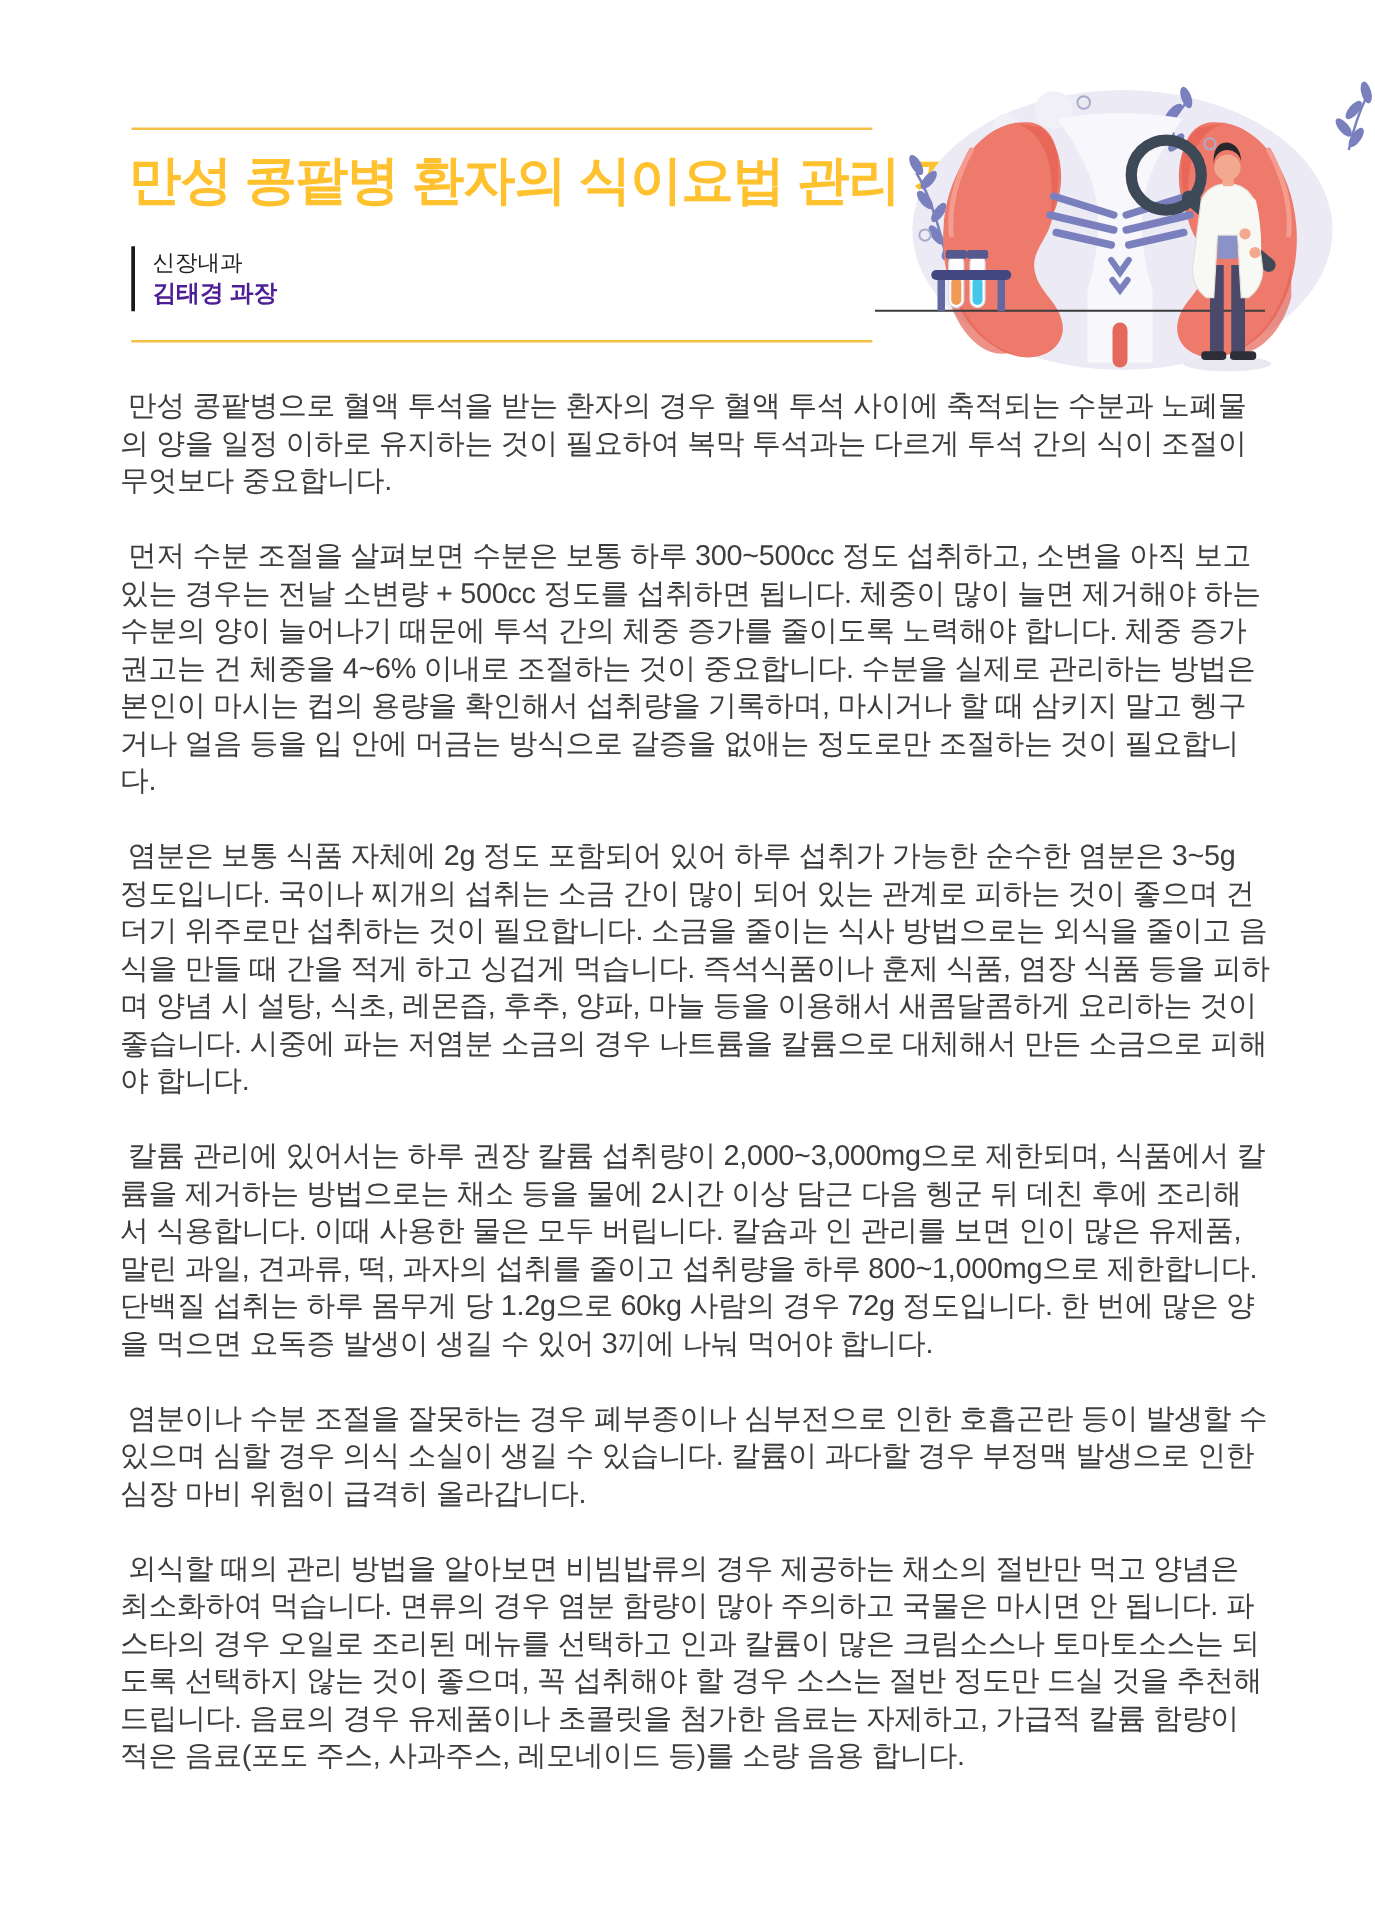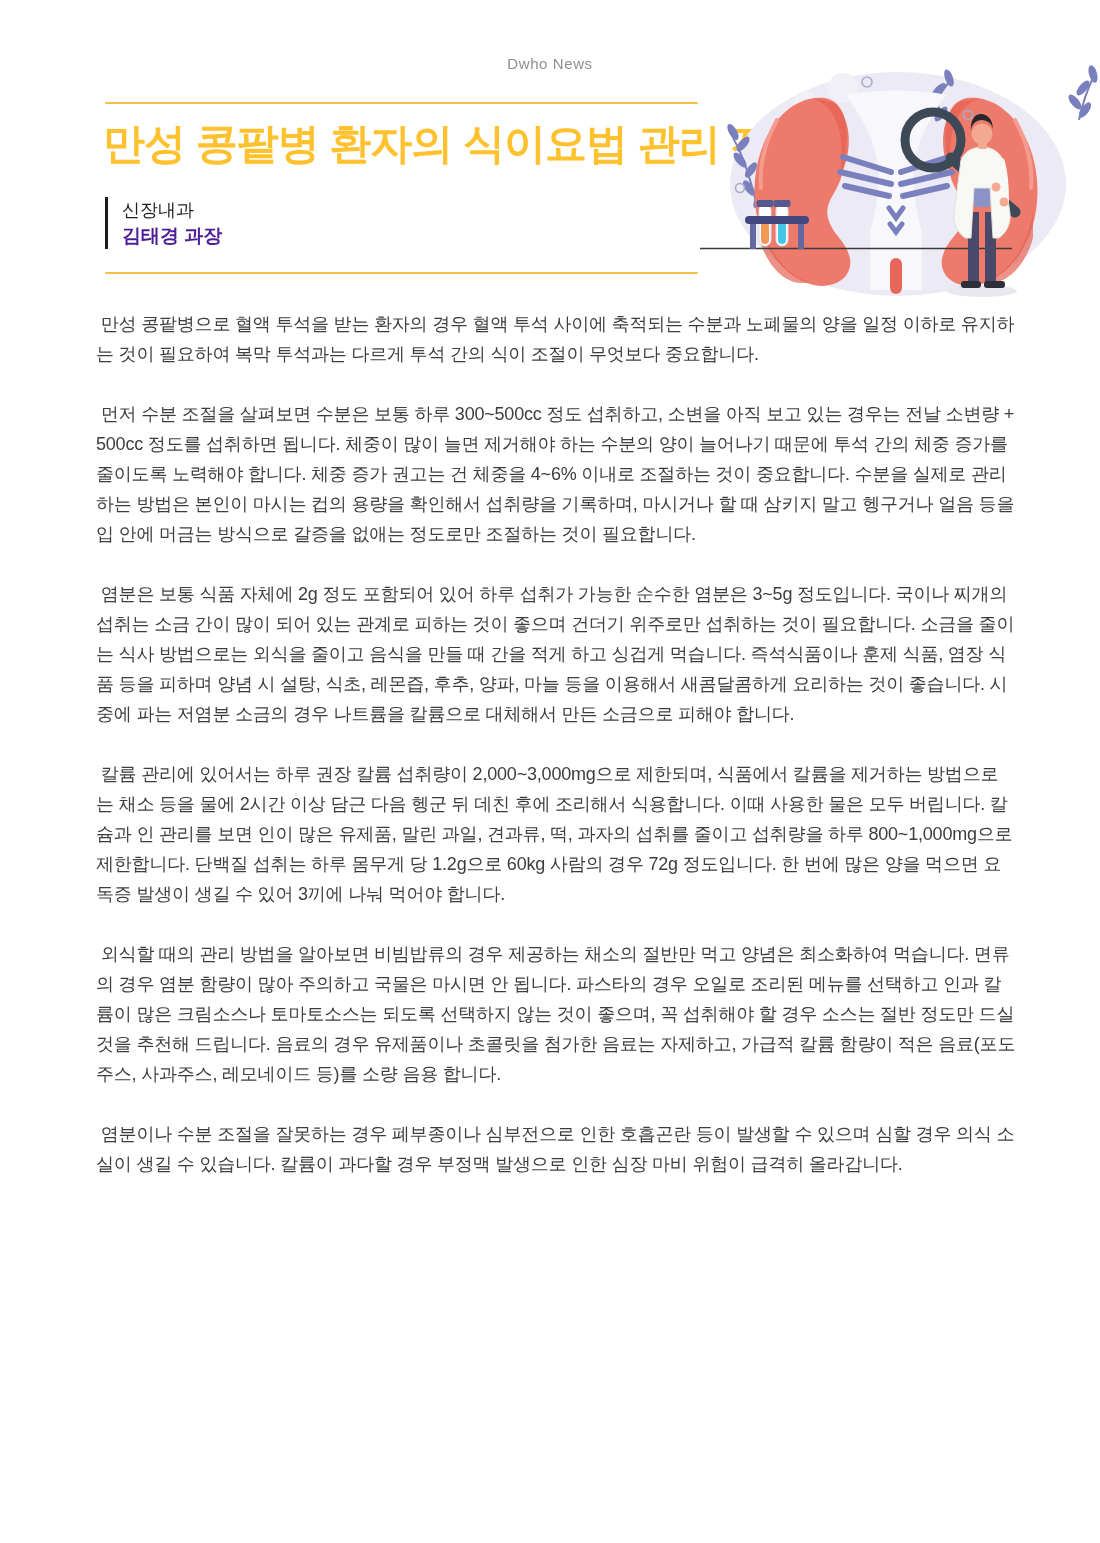--- a/index.html
+++ b/index.html
@@ -28,46 +28,46 @@
     margin:0;
     font-size:42px;line-height:46px;font-weight:900;
     letter-spacing:-1px;
     color:#ffc12e;
     white-space:nowrap;
   }
   .byline{
     position:absolute;top:197px;left:105px;
     border-left:3px solid #1b1b1b;
     padding-left:14px;
+    font-family:Liberation Serif, serif;
   }
   .byline-dept{
     font-size:18px;line-height:26px;font-weight:500;color:#1f1f1f;
   }
   .byline-author{
     font-size:19px;line-height:26px;font-weight:700;color:#4c1d95;
   }
   .illustration{
     position:absolute;top:62px;left:693px;width:406px;height:238px;
   }
   .article{
     position:absolute;top:309px;left:96px;width:920px;
-    font-size:18px;line-height:30px;color:#3d3d3d;
+    font-size:23px;line-height:30px;color:#3d3d3d;
     letter-spacing:-0.2px;
   }
   .article p{
     margin:0 0 30px 0;
     white-space:pre-wrap;
   }
 </style>
 </head>
 <body>
 
 <div class="page">
 
-  <div class="masthead">Dwho News</div>
 
   <div class="rule rule-top"></div>
 
   <h1 class="title">만성 콩팥병 환자의 식이요법 관리 전략</h1>
 
   <div class="byline">
     <div class="byline-dept">신장내과</div>
     <div class="byline-author">김태경 과장</div>
   </div>
 
@@ -182,17 +182,17 @@
         <path d="M278,70 A11,11 0 0 1 300,68 C300,57 294,52 288,52 C281,52 277,59 278,70 Z" fill="#26262b"></path>
       </g>
     </svg>
   </div>
 
   <div class="article">
     <p> 만성 콩팥병으로 혈액 투석을 받는 환자의 경우 혈액 투석 사이에 축적되는 수분과 노폐물의 양을 일정 이하로 유지하는 것이 필요하여 복막 투석과는 다르게 투석 간의 식이 조절이 무엇보다 중요합니다.</p>
     <p> 먼저 수분 조절을 살펴보면 수분은 보통 하루 300~500cc 정도 섭취하고, 소변을 아직 보고 있는 경우는 전날 소변량 + 500cc 정도를 섭취하면 됩니다. 체중이 많이 늘면 제거해야 하는 수분의 양이 늘어나기 때문에 투석 간의 체중 증가를 줄이도록 노력해야 합니다. 체중 증가 권고는 건 체중을 4~6% 이내로 조절하는 것이 중요합니다. 수분을 실제로 관리하는 방법은 본인이 마시는 컵의 용량을 확인해서 섭취량을 기록하며, 마시거나 할 때 삼키지 말고 헹구거나 얼음 등을 입 안에 머금는 방식으로 갈증을 없애는 정도로만 조절하는 것이 필요합니다.</p>
     <p> 염분은 보통 식품 자체에 2g 정도 포함되어 있어 하루 섭취가 가능한 순수한 염분은 3~5g 정도입니다. 국이나 찌개의 섭취는 소금 간이 많이 되어 있는 관계로 피하는 것이 좋으며 건더기 위주로만 섭취하는 것이 필요합니다. 소금을 줄이는 식사 방법으로는 외식을 줄이고 음식을 만들 때 간을 적게 하고 싱겁게 먹습니다. 즉석식품이나 훈제 식품, 염장 식품 등을 피하며 양념 시 설탕, 식초, 레몬즙, 후추, 양파, 마늘 등을 이용해서 새콤달콤하게 요리하는 것이 좋습니다. 시중에 파는 저염분 소금의 경우 나트륨을 칼륨으로 대체해서 만든 소금으로 피해야 합니다.</p>
     <p> 칼륨 관리에 있어서는 하루 권장 칼륨 섭취량이 2,000~3,000mg으로 제한되며, 식품에서 칼륨을 제거하는 방법으로는 채소 등을 물에 2시간 이상 담근 다음 헹군 뒤 데친 후에 조리해서 식용합니다. 이때 사용한 물은 모두 버립니다. 칼슘과 인 관리를 보면 인이 많은 유제품, 말린 과일, 견과류, 떡, 과자의 섭취를 줄이고 섭취량을 하루 800~1,000mg으로 제한합니다. 단백질 섭취는 하루 몸무게 당 1.2g으로 60kg 사람의 경우 72g 정도입니다. 한 번에 많은 양을 먹으면 요독증 발생이 생길 수 있어 3끼에 나눠 먹어야 합니다.</p>
+    <p> 염분이나 수분 조절을 잘못하는 경우 폐부종이나 심부전으로 인한 호흡곤란 등이 발생할 수 있으며 심할 경우 의식 소실이 생길 수 있습니다. 칼륨이 과다할 경우 부정맥 발생으로 인한 심장 마비 위험이 급격히 올라갑니다.</p>
     <p> 외식할 때의 관리 방법을 알아보면 비빔밥류의 경우 제공하는 채소의 절반만 먹고 양념은 최소화하여 먹습니다. 면류의 경우 염분 함량이 많아 주의하고 국물은 마시면 안 됩니다. 파스타의 경우 오일로 조리된 메뉴를 선택하고 인과 칼륨이 많은 크림소스나 토마토소스는 되도록 선택하지 않는 것이 좋으며, 꼭 섭취해야 할 경우 소스는 절반 정도만 드실 것을 추천해 드립니다. 음료의 경우 유제품이나 초콜릿을 첨가한 음료는 자제하고, 가급적 칼륨 함량이 적은 음료(포도 주스, 사과주스, 레모네이드 등)를 소량 음용 합니다.</p>
-    <p> 염분이나 수분 조절을 잘못하는 경우 폐부종이나 심부전으로 인한 호흡곤란 등이 발생할 수 있으며 심할 경우 의식 소실이 생길 수 있습니다. 칼륨이 과다할 경우 부정맥 발생으로 인한 심장 마비 위험이 급격히 올라갑니다.</p>
   </div>
 
 </div>
 
 </body></html>

